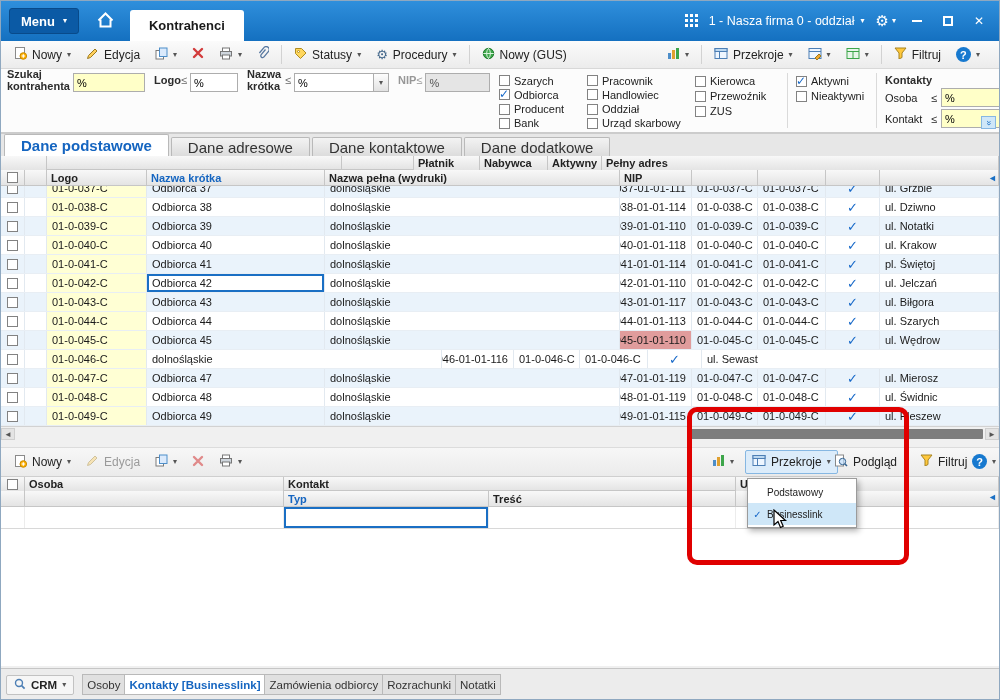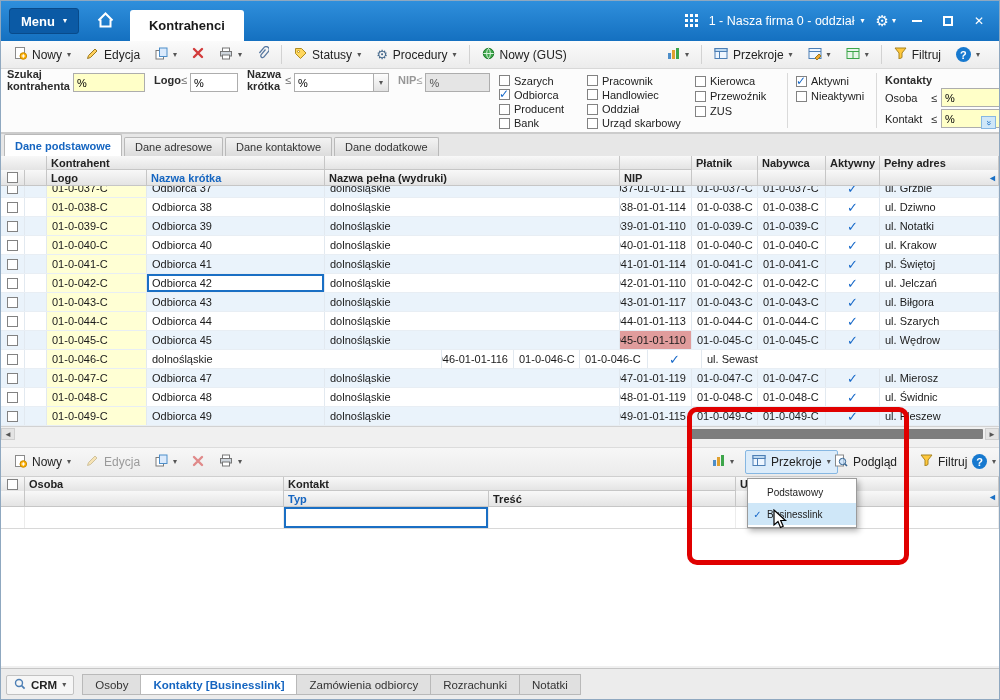--- a/index.html
+++ b/index.html
@@ -52,21 +52,21 @@
   .cb.checked .cbbox::after{content:"✓";position:absolute;left:-1px;top:-3px;font-size:12px;font-weight:bold;color:var(--check);font-family:"DejaVu Sans",sans-serif}
   .vline{width:1px;background:#dadada;margin:0 8px 2px 0;flex:none}
   .kontakty{display:flex;flex-direction:column;gap:2px;flex:none}
   .krow{display:flex;align-items:center;gap:4px;font-size:11px}
   .klab{width:42px}
   .fexpand{position:absolute;right:3px;bottom:3px;width:15px;height:13px;background:#cfe7f8;border:1px solid #86b7e2;color:#1a6fc4;font-size:9px;display:flex;align-items:center;justify-content:center}
   .fexpand span{transform:rotate(90deg)}
 
   
   .tabsrow{position:absolute;left:0;top:133px;width:100%;height:22px;background:#e7e7e7;display:flex;align-items:flex-end;gap:2px;padding-left:3px}
-  .ptab{height:19px;padding:0 10px;display:flex;align-items:center;font-size:11px;background:linear-gradient(#f3f3f3,#dcdcdc);border:1px solid #b9b9b9;border-bottom:none;border-radius:2px 2px 0 0;color:#333}
+  .ptab{height:19px;padding:0 16px;display:flex;align-items:center;font-size:15px;background:linear-gradient(#f3f3f3,#dcdcdc);border:1px solid #b9b9b9;border-bottom:none;border-radius:2px 2px 0 0;color:#333}
   .ptab.active{background:#fff;height:22px;color:var(--accent);font-weight:bold}
 
   
   .grid{position:absolute;left:0;top:155px;width:100%;height:270px;background:#fff;overflow:hidden}
   .g-row{display:flex;width:100%}
   .g-row.head1{height:14px}
   .g-row.head2{height:16px}
   .hcell{background:linear-gradient(#f8f8f8,#e4e4e4);border-right:1px solid #c6c6c6;border-bottom:1px solid #c6c6c6;font-size:11px;font-weight:bold;color:#222;display:flex;align-items:center;padding:0 4px;overflow:hidden;white-space:nowrap;flex:none}
   .hcell.fill{flex:1}
   .hcell.sorted{color:var(--accent)}
@@ -100,21 +100,21 @@
   
   .bgrid{position:absolute;left:0;top:476px;width:100%;height:189px;background:#fff;overflow:hidden}
   .focus-row{display:flex;height:22px;border-bottom:1px solid #d8d8d8}
   .focus-row .gcell{border-right:1px solid #ececec;height:100%}
   .focus-cell{box-shadow:inset 0 0 0 2px var(--selection)}
 
   
   .statusbar{position:absolute;left:0;top:667px;width:100%;height:32px;background:#ececec;border-top:1px solid #c6c6c6;display:flex;align-items:center;padding:0 5px;gap:8px}
   .crm{display:flex;align-items:center;gap:5px;padding:2px 7px;border:1px solid #c2c2c2;background:#f6f6f6;border-radius:2px;font-weight:bold;font-size:11.5px}
   .stabs{display:flex;height:21px}
-  .stab{display:flex;align-items:center;padding:0 12px;background:#e0e0e0;border:1px solid #b9b9b9;border-left:none;font-size:11.5px;color:#333;white-space:nowrap}
+  .stab{display:flex;align-items:center;padding:0 4px;background:#e0e0e0;border:1px solid #b9b9b9;border-left:none;font-size:11.5px;color:#333;white-space:nowrap}
   .stab:first-child{border-left:1px solid #b9b9b9}
   .stab.active{background:#fff;color:var(--accent);font-weight:bold}
 
   
   .pmenu{position:absolute;left:746px;top:477px;width:110px;background:#fff;border:1px solid #9b9b9b;box-shadow:2px 3px 6px rgba(0,0,0,.3);z-index:55;padding:2px 0}
   .menu-item{display:flex;align-items:center;height:22px;font-size:10px;padding-right:6px}
   .menu-item.checked{background:#cfe7f8}
   .mi-check{width:19px;text-align:center;color:var(--check);font-weight:bold;font-family:"DejaVu Sans",sans-serif}
   .annotation{position:absolute;left:686px;top:406px;width:222px;height:158px;border:5px solid var(--annotation);border-radius:10px;z-index:60;pointer-events:none}
   .cursor{position:absolute;left:772px;top:508px;z-index:70;pointer-events:none}
@@ -399,21 +399,20 @@
   <div class="tabsrow" id="main-tabs">
       <div class="ptab active">Dane podstawowe</div>
       <div class="ptab">Dane adresowe</div>
       <div class="ptab">Dane kontaktowe</div>
       <div class="ptab">Dane dodatkowe</div>
     </div>
 
   <div class="grid">
     <div class="g-row head1">
       <div class="hcell nobb" style="width:46px"></div>
-      <div class="hcell" style="width:278px">Kontrahent</div>
       <div class="hcell" style="width:295px"></div>
       <div class="hcell" style="width:72px"></div>
       <div class="hcell nobb" style="width:66px">Płatnik</div>
       <div class="hcell nobb" style="width:68px">Nabywca</div>
       <div class="hcell nobb" style="width:54px">Aktywny</div>
       <div class="hcell nobb fill">Pełny adres</div>
     </div>
     <div class="g-row head2">
       <div class="hcell" style="width:24px;justify-content:center;padding:0">
           <span class="cbbox"></span>

